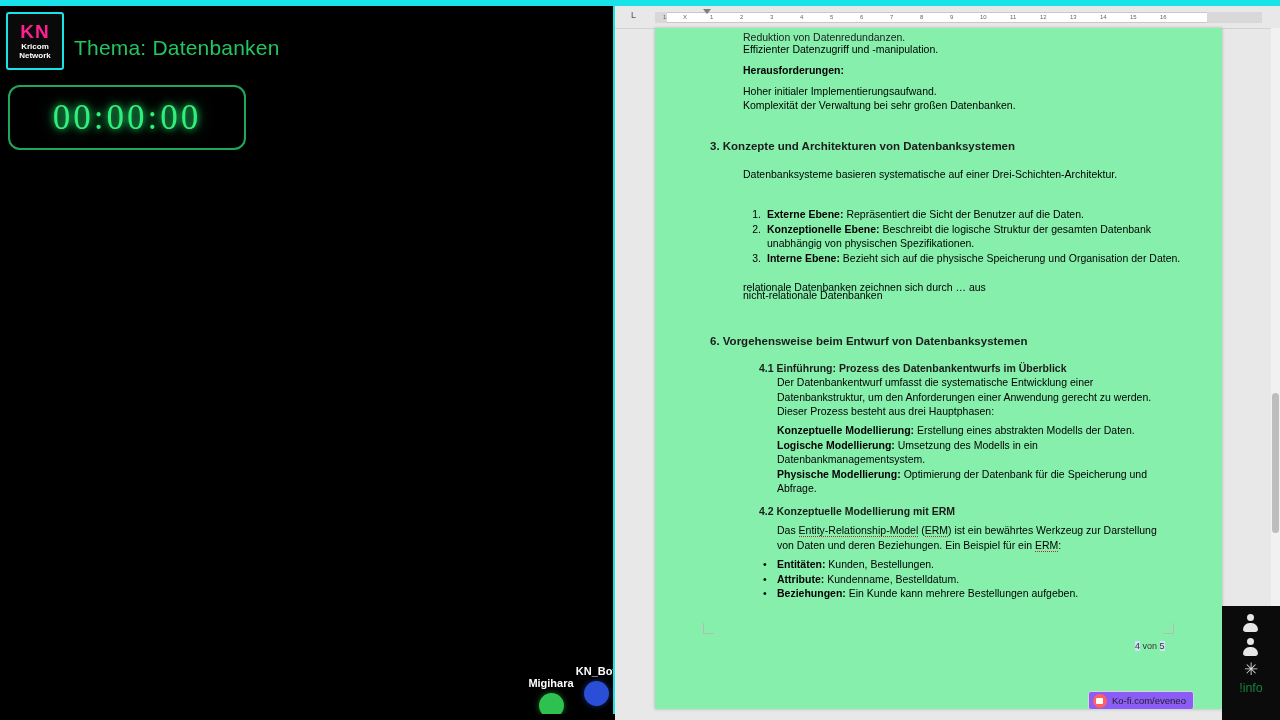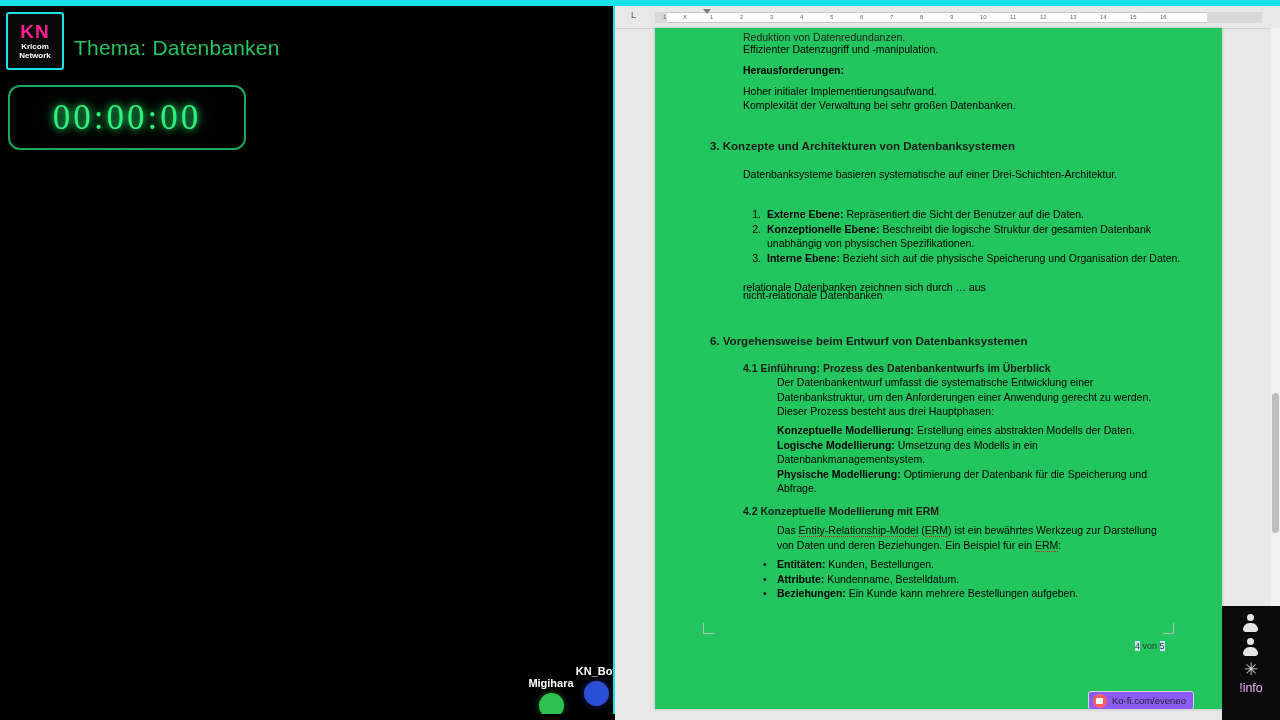--- a/index.html
+++ b/index.html
@@ -200,21 +200,21 @@
     border-top: 5px solid #7c7c7c;
   }
 
   
   .page {
     position: absolute;
     top: 22px;
     left: 40px;
     width: 567px;
     height: 681px;
-    background: #22c55e;
+    background: #86efac;
     box-shadow: 0 0 3px rgba(0,0,0,0.25);
   }
 
   .blk { position: absolute; }
 
   .txt {
     font-family: "Liberation Sans", sans-serif;
     font-size: 10.5px;
     line-height: 14.5px;
     color: #000;
@@ -224,20 +224,21 @@
     font-family: "Liberation Sans", sans-serif;
     font-weight: bold;
     font-size: 11.5px;
     color: #1c1c1c;
   }
   .subheading {
     font-family: "Liberation Sans", sans-serif;
     font-weight: bold;
     font-size: 10.5px;
     color: #1c1c1c;
+    margin-left: 16px;
   }
   .num-list-item {
     position: relative;
     font-family: "Liberation Sans", sans-serif;
     font-size: 10.5px;
     line-height: 14.5px;
     margin-bottom: 0;
   }
   .num-marker {
     position: absolute;
@@ -364,21 +365,21 @@
     width: 15px; height: 9px;
     border-radius: 8px 8px 3px 3px;
     background: #e6e6e6;
   }
   .sparkle {
     color: #dcdcdc;
     font-size: 17px;
     line-height: 19px;
   }
   .info-label {
-    color: #f0abfc;
+    color: #15803d;
     font-size: 12.5px;
     font-family: "Liberation Sans", sans-serif;
     margin-top: 2px;
   }
 </style>
 </head>
 <body>
 
 <div class="top-strip"></div>
 

